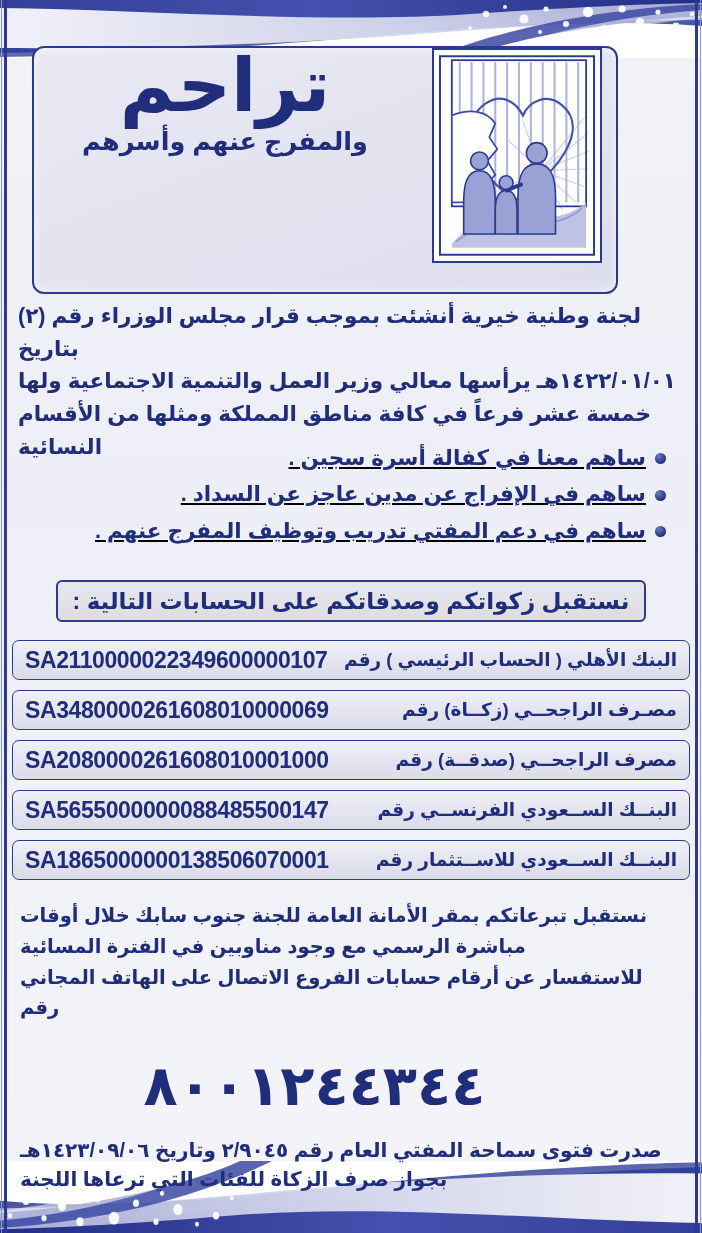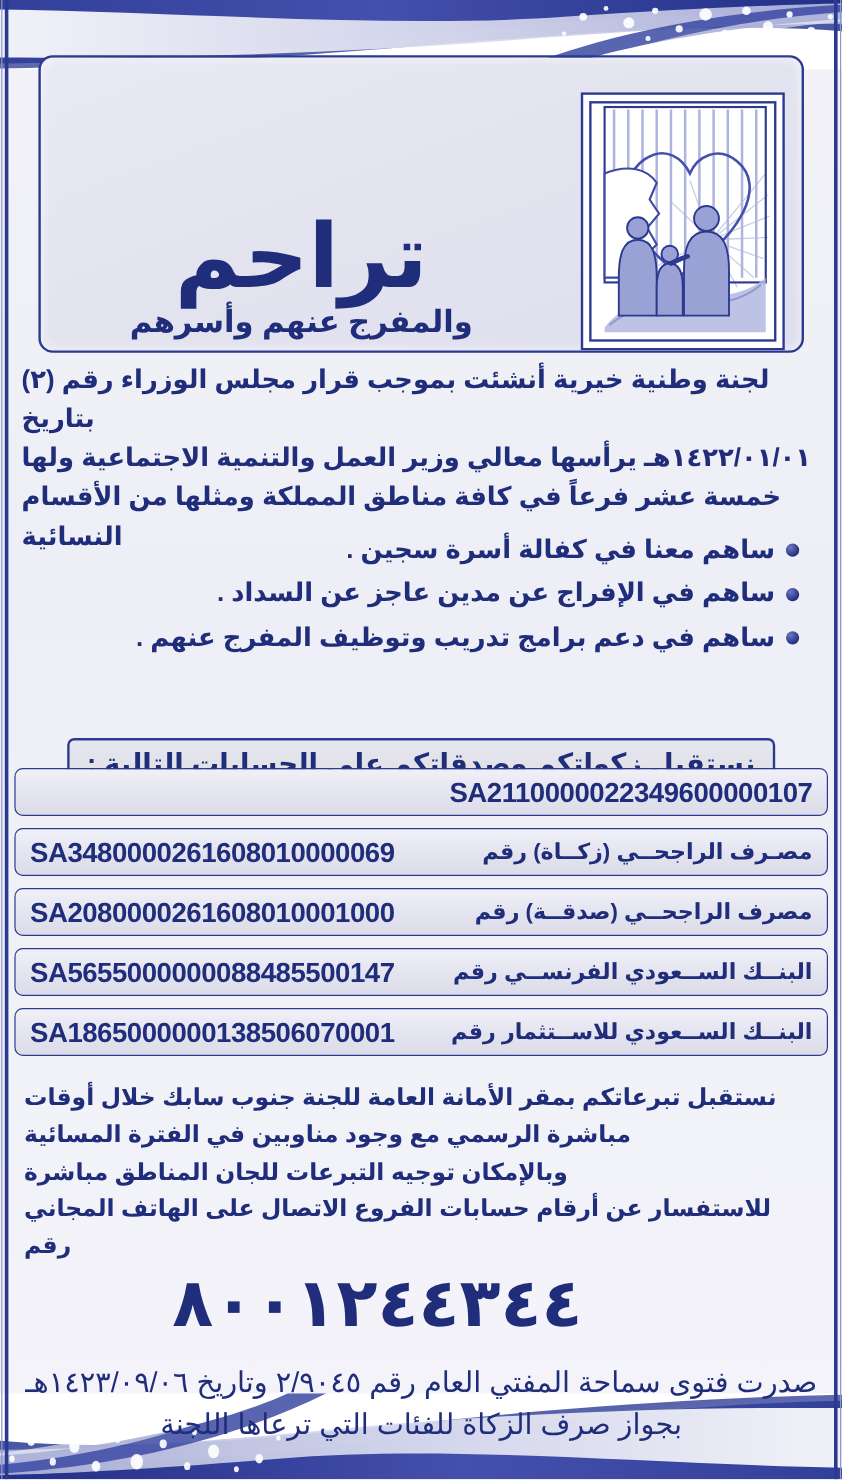--- a/index.html
+++ b/index.html
@@ -56,29 +56,29 @@
   }
   .banner.top    { top: 0;    height: 58px; }
   .banner.bottom { bottom: 0; height: 72px; transform: rotate(180deg); }
   .banner svg { display: block; width: 702px; height: 100%; }
 
   
   .header-card {
     position: absolute;
     top: 46px;
     left: 32px;
-    width: 638px;
+    width: 586px;
     height: 248px;
     background: linear-gradient(160deg, #e9e9f4 0%, #e3e3f0 55%, #dddeee 100%);
     border: 2.5px solid #2b3a8f;
     border-radius: 12px;
     z-index: 5;
     display: flex;
     flex-direction: row-reverse;
-    align-items: flex-end;
+    align-items: flex-start;
     box-shadow: inset 0 0 10px rgba(255,255,255,0.7);
   }
 
   .brand-block {
     flex: 1 1 auto;
     text-align: center;
     padding: 2px 14px 6px 8px;
   }
 
   .brand-name {
@@ -125,20 +125,21 @@
   }
 
   
   .bullets {
     position: absolute;
     top: 440px;
     left: 18px;
     width: 666px;
     z-index: 5;
     padding-left: 10px;
+    text-decoration: underline;
   }
   .bullet-row {
     display: flex;
     flex-direction: row;
     align-items: center;
     justify-content: flex-start;
     font-size: 21.5px;
     font-weight: bold;
     color: #1f2d7a;
     line-height: 1.2;
@@ -160,21 +161,20 @@
     left: 56px;
     width: 590px;
     height: 42px;
     border: 2px solid #2b3a8f;
     border-radius: 6px;
     background: linear-gradient(180deg, #e6e6f2 0%, #dededf 100%);
     display: flex;
     align-items: center;
     justify-content: center;
     z-index: 5;
-    margin-top: 35px;
   }
   .accounts-heading span {
     font-size: 23px;
     font-weight: bold;
     color: #1f2d7a;
     white-space: nowrap;
   }
 
   
   .accounts {
@@ -244,23 +244,23 @@
     z-index: 5;
     line-height: 1;
   }
 
   
   .fatwa {
     position: absolute;
     top: 1136px;
     left: 20px;
     width: 662px;
-    text-align: center;
-    font-size: 24px;
-    font-weight: normal;
+    text-align: left;
+    font-size: 20px;
+    font-weight: bold;
     color: #1f2d7a;
     line-height: 1.45;
     z-index: 5;
   }
   .fatwa p { margin: 0; }
 </style>
 </head>
 <body>
 
 <div id="poster">
@@ -438,31 +438,32 @@
     <div class="bullet-row">
       <span class="bullet-dot"></span>
       <span>ساهم معنا في كفالة أسرة سجين .</span>
     </div>
     <div class="bullet-row">
       <span class="bullet-dot"></span>
       <span>ساهم في الإفراج عن مدين عاجز عن السداد .</span>
     </div>
     <div class="bullet-row">
       <span class="bullet-dot"></span>
-      <span>ساهم في دعم برامج تدريب وتوظيف المفرج عنهم .</span>
+      <span>ساهم في دعم المفتي تدريب وتوظيف المفرج عنهم .</span>
     </div>
   </div>
 
   <div class="accounts-heading">
     <span>نستقبل زكواتكم وصدقاتكم على الحسابات التالية :</span>
   </div>
 
   <div class="accounts">
 
     <div class="account-row">
+      <span class="account-label">البنك الأهلي ( الحساب الرئيسي ) رقم</span>
       <span class="account-iban">SA2110000022349600000107</span>
     </div>
 
     <div class="account-row">
       <span class="account-label">مصـرف الراجحــي (زكــاة) رقم</span>
       <span class="account-iban">SA3480000261608010000069</span>
     </div>
 
     <div class="account-row">
       <span class="account-label">مصرف الراجحــي (صدقــة) رقم</span>
@@ -477,21 +478,20 @@
     <div class="account-row">
       <span class="account-label">البنــك الســعودي للاســتثمار رقم</span>
       <span class="account-iban">SA1865000000138506070001</span>
     </div>
 
   </div>
 
   <div class="notes">
     <p>نستقبل تبرعاتكم بمقر الأمانة العامة للجنة جنوب سابك خلال أوقات</p>
     <p>مباشرة الرسمي مع وجود مناوبين في الفترة المسائية</p>
-    <p>وبالإمكان توجيه التبرعات للجان المناطق مباشرة</p>
     <p>للاستفسار عن أرقام حسابات الفروع الاتصال على الهاتف المجاني رقم</p>
   </div>
 
   <div class="hotline">٨٠٠١٢٤٤٣٤٤</div>
 
   <div class="fatwa">
     <p>صدرت فتوى سماحة المفتي العام رقم ٢/٩٠٤٥ وتاريخ ١٤٢٣/٠٩/٠٦هـ</p>
     <p>بجواز صرف الزكاة للفئات التي ترعاها اللجنة</p>
   </div>
 

